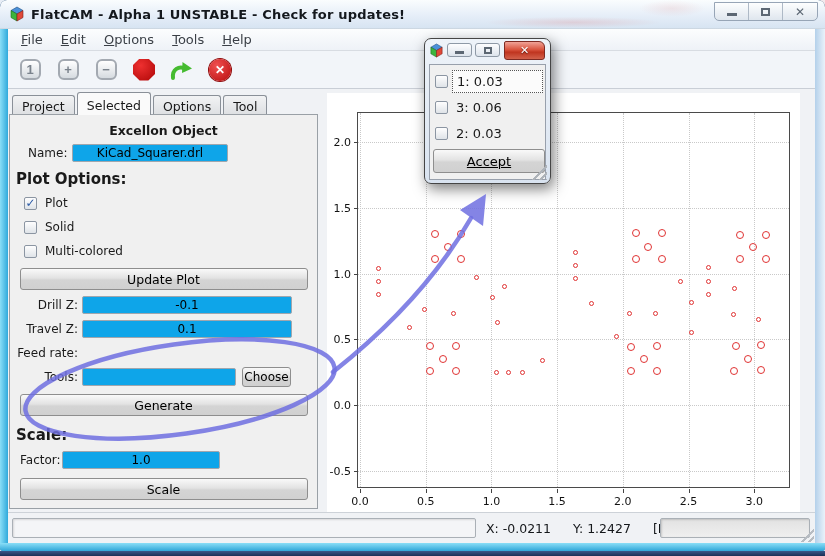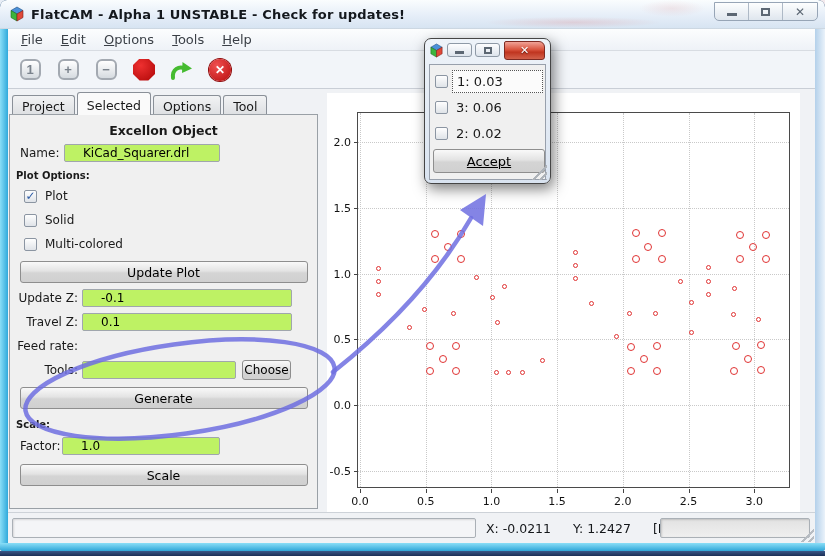--- a/index.html
+++ b/index.html
@@ -69,25 +69,25 @@
 
   
   .tab-bar { position:absolute; left:4px; top:63px; display:flex; align-items:flex-end; height:23px; }
   .tab { border:1px solid #8a9098; border-bottom:none; border-radius:3px 3px 0 0;
     background:linear-gradient(#f2f3f4,#dddfe2); padding:3px 9px 3px 9px; font-size:12.5px;
     margin-right:2px; height:20px; }
   .tab.active { background:#fafafa; height:23px; padding-top:5px; position:relative; z-index:2; }
   .panel { position:absolute; left:1px; top:85px; width:309px; height:395px;
     border:1px solid #9aa0a6; background:#f0f0f0; overflow:hidden; }
   .panel h1 { font-size:12.5px; font-weight:bold; text-align:center; margin-top:8px; }
-  .phead { font-size:10px; font-weight:bold; margin:7px 0 2px 6px; }
-  .nrow { display:flex; align-items:center; margin:5px 0 0 10px; height:20px; }
+  .phead { font-size:15px; font-weight:bold; margin:7px 0 2px 6px; }
+  .nrow { display:flex; align-items:center; margin:5px 0 0 18px; height:20px; }
   .nlabel { width:44px; }
-  .tinput { height:18px; border:1px solid #a0a6ad; border-radius:2px; background:#bef264;
-    font-family:inherit; font-size:12px; padding:0 18px; }
+  .tinput { height:18px; border:1px solid #a0a6ad; border-radius:2px; background:#0ea5e9;
+    font-family:inherit; font-size:12px; padding:0 18px;text-align:center; }
   .name-input { width:156px; }
   .opt-row { display:flex; align-items:center; margin:6px 0 0 14px; height:18px; }
   .cbx { width:13px; height:13px; border:1px solid #8b95a2; border-radius:2px;
     background:linear-gradient(#fefefe,#dfe3e8); margin-right:8px; font-size:12px; font-weight:bold;
     color:#2b5aa5; line-height:11px; text-align:center; }
   .btn { border:1px solid #8e8e8e; border-radius:3px; height:22px; font-family:inherit; font-size:12.5px;
     background:linear-gradient(#f9f9f9,#e3e3e3 45%,#d4d4d4 55%,#d0d0d0); cursor:default; }
   .wide-btn { display:block; width:288px; margin:8px auto 0 auto; }
   .frow { display:flex; align-items:center; margin-top:6px; height:18px; }
   .flabel { width:68px; text-align:right; margin-right:4px; }
@@ -239,21 +239,21 @@
             <span>Solid</span>
           </div>
           <div class="opt-row">
             <span class="cbx"></span>
             <span>Multi-colored</span>
           </div>
         </div>
       <button class="btn wide-btn">Update Plot</button>
 
       <div class="frow">
-        <span class="flabel">Update Z:</span>
+        <span class="flabel">Drill Z:</span>
         <input class="tinput finput" value="-0.1" style="">
       </div>
       <div class="frow">
         <span class="flabel">Travel Z:</span>
         <input class="tinput finput" value="0.1" style="">
       </div>
       <div class="frow">
         <span class="flabel">Feed rate:</span>
       </div>
       <div class="frow">
@@ -410,21 +410,21 @@
         <div class="dlg-row">
           <span class="cbx"></span>
           <span class="dlg-lab focused">1: 0.03</span>
         </div>
         <div class="dlg-row">
           <span class="cbx"></span>
           <span class="dlg-lab">3: 0.06</span>
         </div>
         <div class="dlg-row">
           <span class="cbx"></span>
-          <span class="dlg-lab">2: 0.02</span>
+          <span class="dlg-lab">2: 0.03</span>
         </div>
       </div>
     <button class="btn accept-btn">Accept</button>
   </div>
   <div class="dlg-grip"></div>
 </div>
 
 <svg class="annotation" viewBox="0 0 825 556">
   <ellipse cx="180" cy="389" rx="156" ry="45" transform="rotate(-8 180 389)" fill="none" stroke="#6f6fe0" stroke-width="4.5" opacity="0.85"></ellipse>
   <path d="M 333 372 Q 424 300 471 218" fill="none" stroke="#6f6fe0" stroke-width="4.5" stroke-linecap="round" opacity="0.85"></path>

